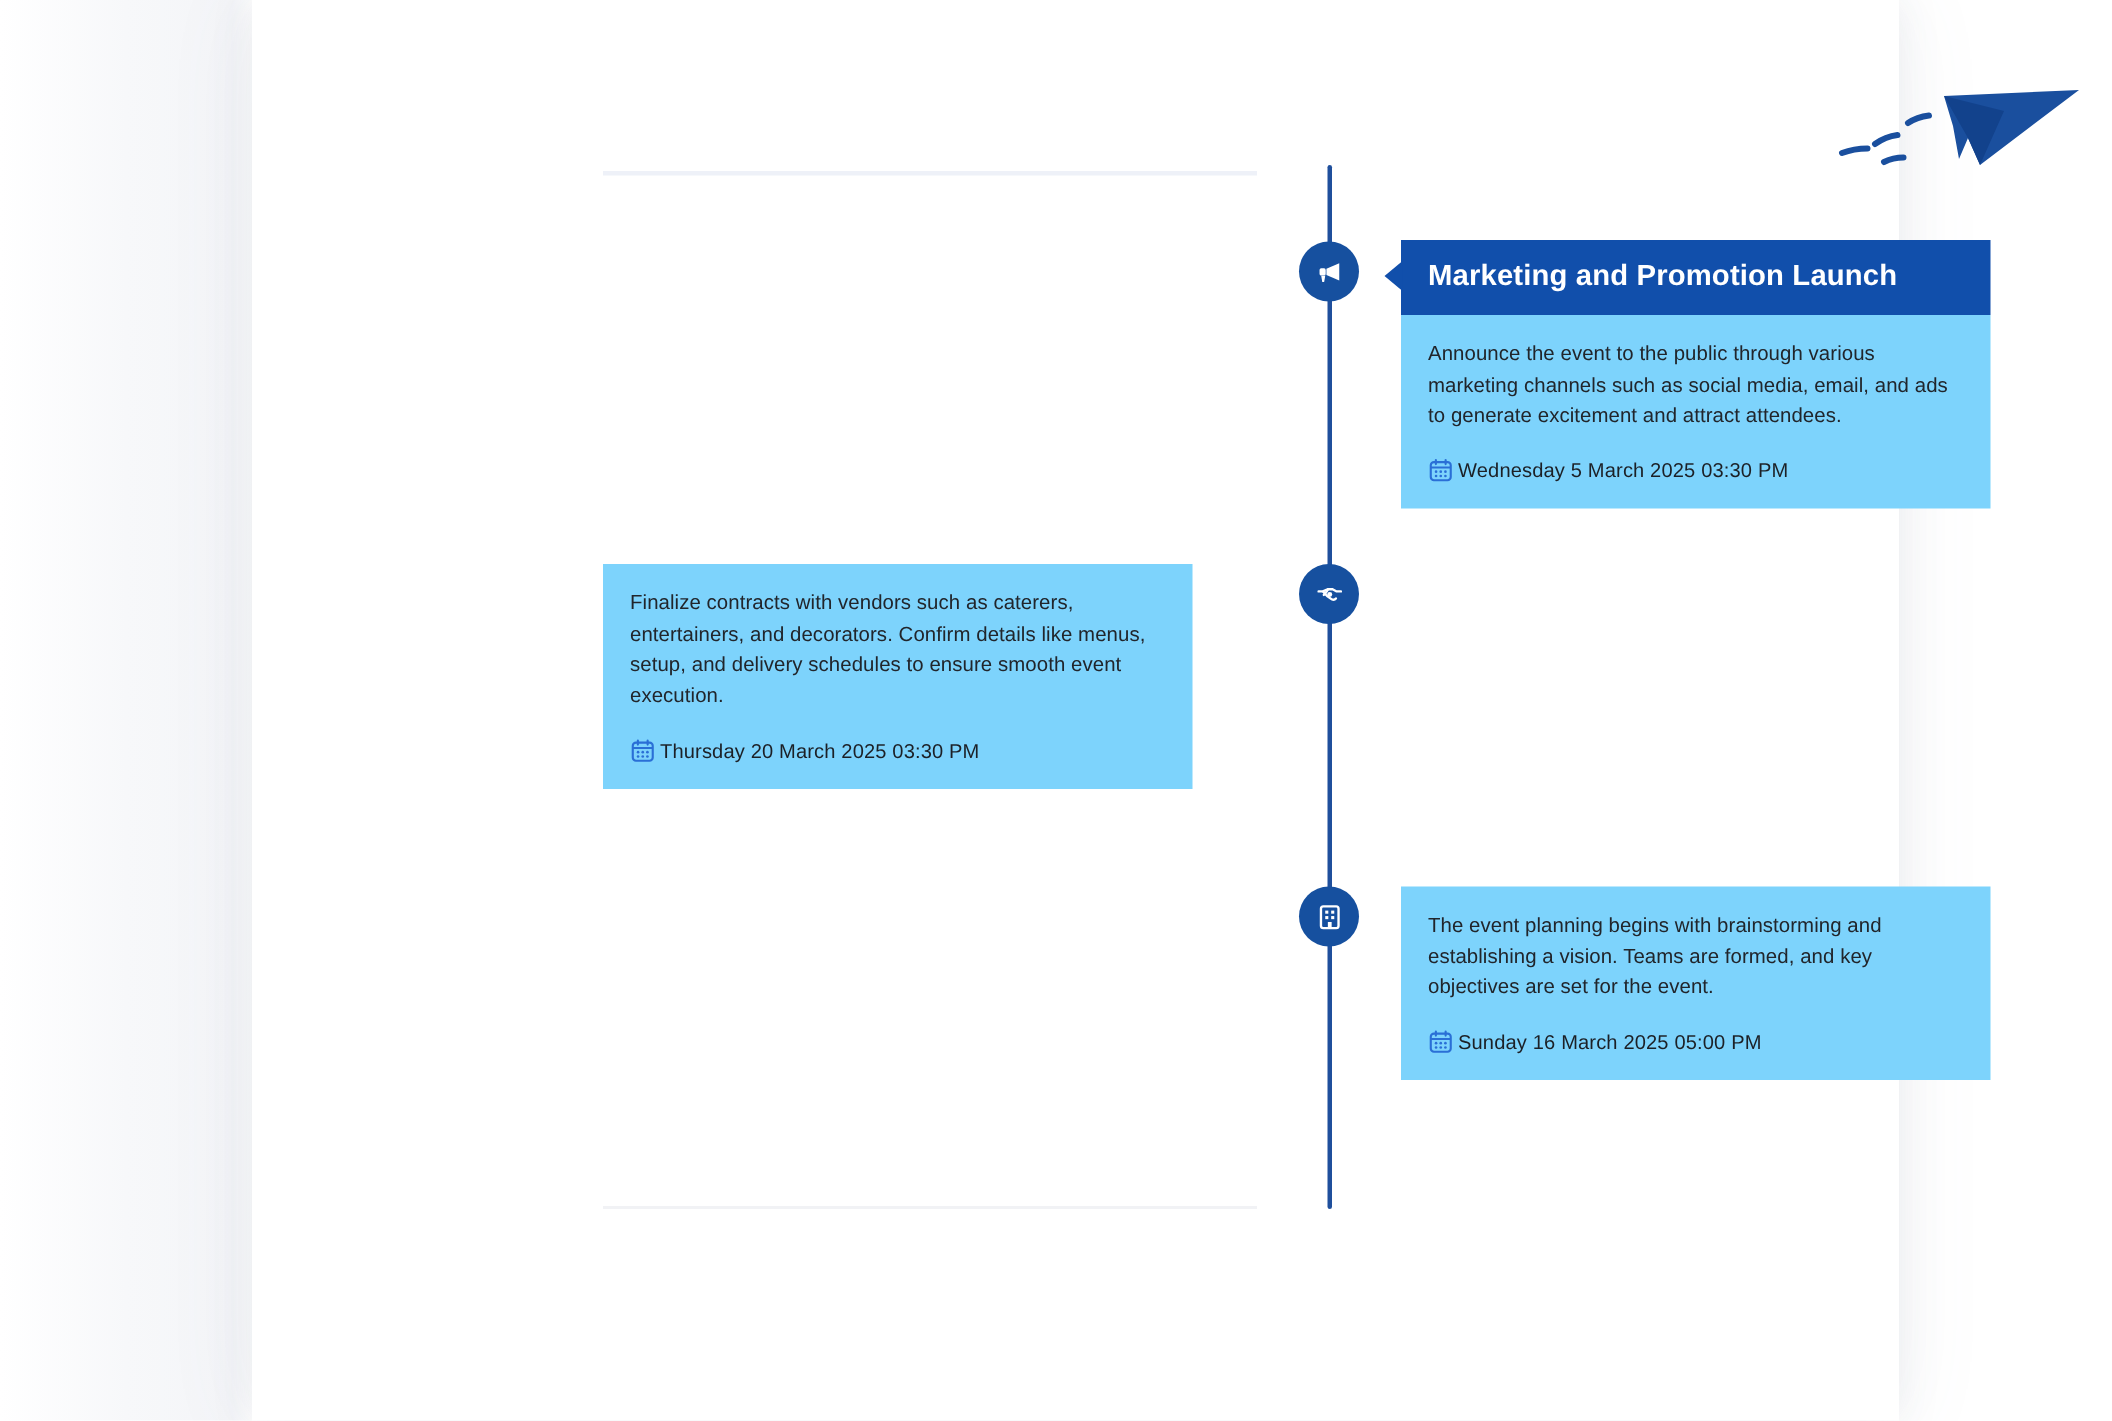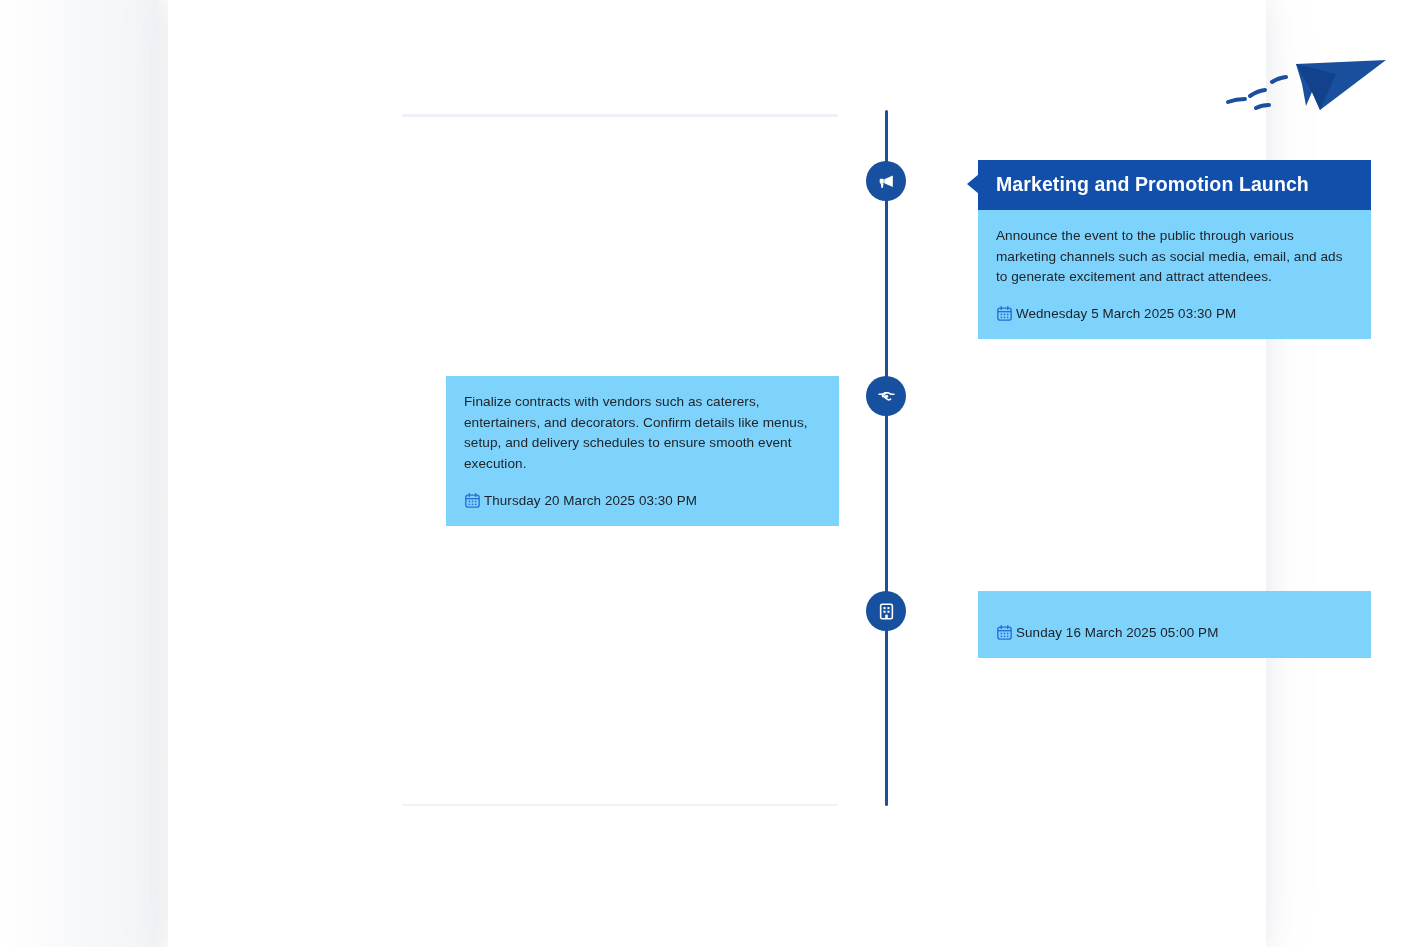--- a/index.html
+++ b/index.html
@@ -76,21 +76,20 @@
     justify-content: center;
     z-index: 3;
   }
   .marker svg { width: 19px; height: 19px; display:block; }
 
   
   .card {
     position: absolute;
     width: 393px;
     z-index: 2;
-    margin-left: 44px;
   }
   .card-head {
     position: relative;
     background: #114fab;
     color: #ffffff;
     font-size: 19.5px;
     font-weight: bold;
     letter-spacing: .1px;
     padding: 13px 18px 14px 18px;
     line-height: 1.18;
@@ -234,20 +233,21 @@
         <rect x="8.2" y="6.4" width="2.6" height="2.6" fill="#ffffff"></rect>
         <rect x="13.2" y="6.4" width="2.6" height="2.6" fill="#ffffff"></rect>
         <rect x="8.2" y="11" width="2.6" height="2.6" fill="#ffffff"></rect>
         <rect x="13.2" y="11" width="2.6" height="2.6" fill="#ffffff"></rect>
         <rect x="10.4" y="16" width="3.2" height="5.2" fill="#ffffff"></rect>
       </svg>
     </span>
   </div>
   <div class="card right" style="left:766px; top:591px;">
     <div class="card-body">
+      <p class="card-desc">The event planning begins with brainstorming and establishing a vision. Teams are formed, and key objectives are set for the event.</p>
       <div class="card-date-row">
         <span>
           <svg viewBox="0 0 24 24" xmlns="http://www.w3.org/2000/svg">
             <rect x="2.6" y="4.4" width="18.8" height="17" rx="3" fill="none" stroke="#2a6fd6" stroke-width="2"></rect>
             <path d="M2.6 9.4 H21.4" stroke="#2a6fd6" stroke-width="2"></path>
             <path d="M7.4 2.4 V6.2 M16.6 2.4 V6.2" stroke="#2a6fd6" stroke-width="2" stroke-linecap="round"></path>
             <circle cx="7.6" cy="13.3" r="1.25" fill="#2a6fd6"></circle>
             <circle cx="12" cy="13.3" r="1.25" fill="#2a6fd6"></circle>
             <circle cx="16.4" cy="13.3" r="1.25" fill="#2a6fd6"></circle>
             <circle cx="7.6" cy="17.4" r="1.25" fill="#2a6fd6"></circle>

